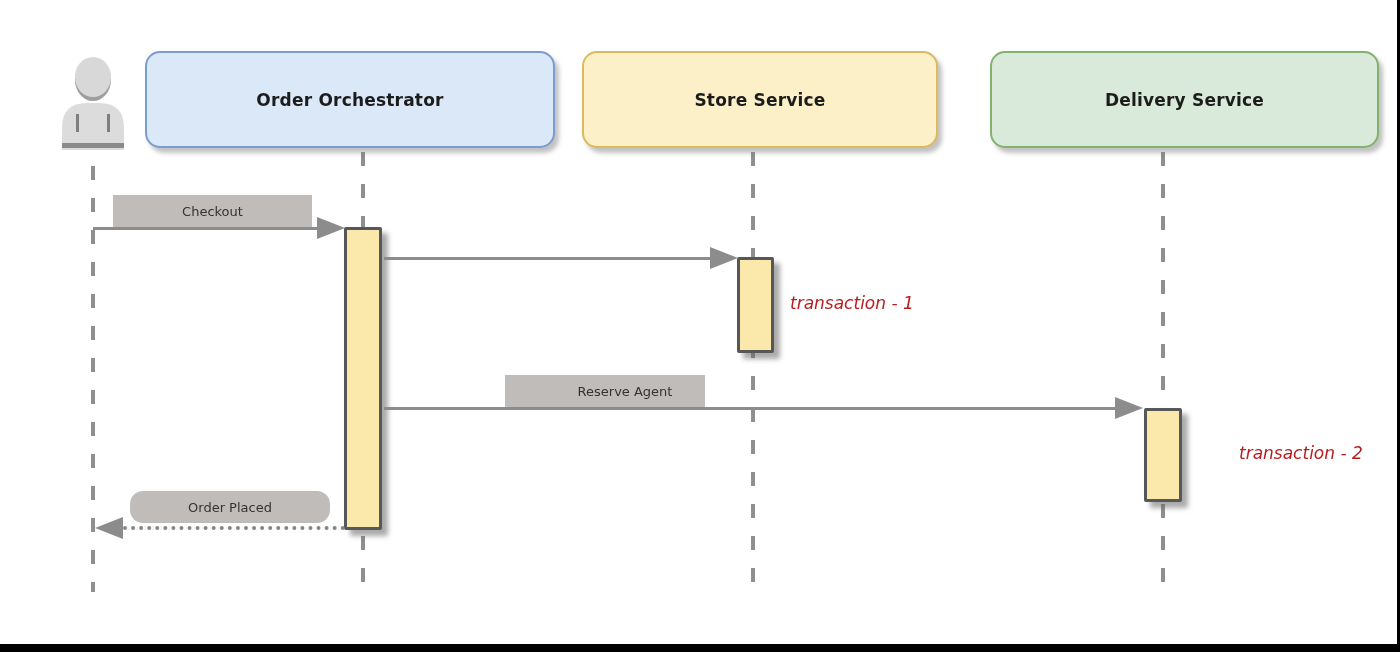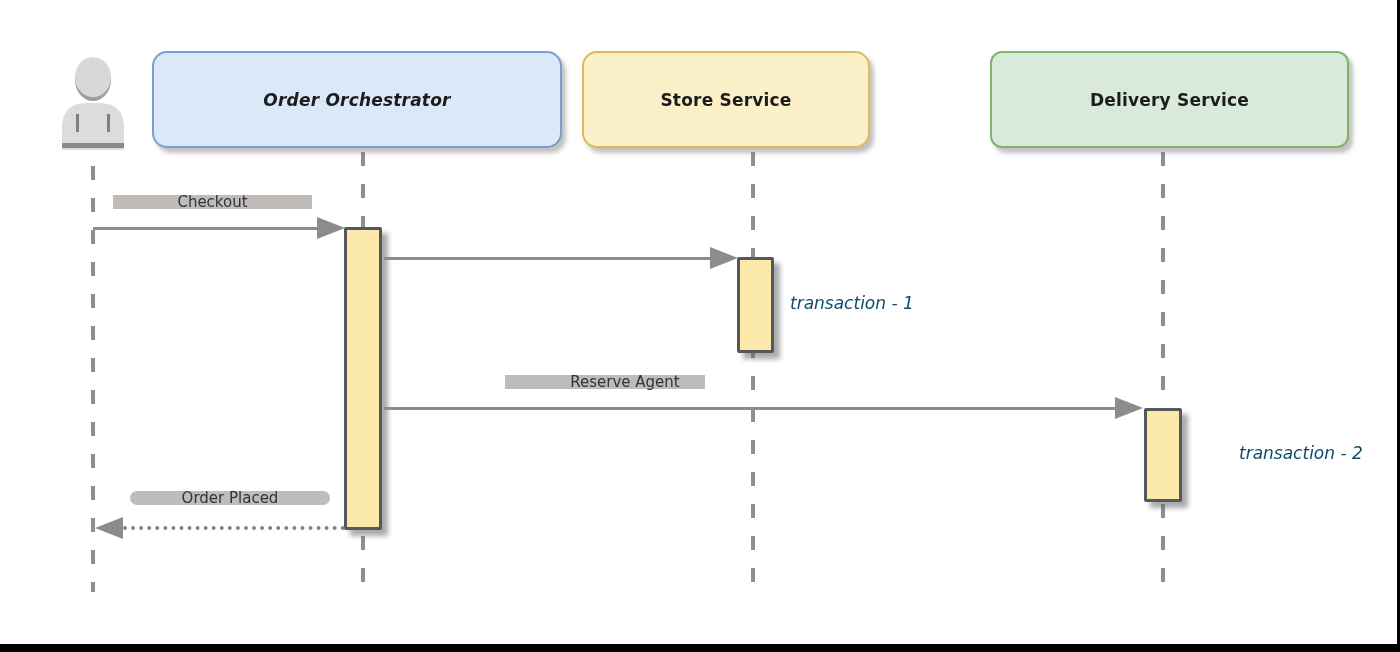--- a/index.html
+++ b/index.html
@@ -21,41 +21,41 @@
     background:repeating-linear-gradient(180deg,#8f8f8f 0 14px,transparent 14px 32px);
   }
   
   .activation {
     position:absolute; box-sizing:border-box;
     border:3px solid #575757; border-radius:2px;
     box-shadow:6px 6px 5px rgba(100,100,100,0.55);
   }
   
   .msg-label {
-    position:absolute; height:14px; box-sizing:border-box;
+    position:absolute; height:32px; box-sizing:border-box;
     display:flex; align-items:center; justify-content:center;
-    font-size:15px; color:#333333;
+    font-size:13px; color:#333333;
   }
   
   .msg-line { position:absolute; height:3px; background:#8c8c8c; }
   .msg-line.dotted { height:0; background:none; border-top:4px dotted #858585; }
   
   .arrow-right {
     position:absolute; width:0; height:0;
     border-top:11px solid transparent; border-bottom:11px solid transparent;
     border-left:28px solid #8c8c8c;
   }
   .arrow-left {
     position:absolute; width:0; height:0;
     border-top:11px solid transparent; border-bottom:11px solid transparent;
     border-right:28px solid #8c8c8c;
   }
   
   .annotation {
-    position:absolute; font-style:italic; font-size:17px; color:#0c4a6e;
+    position:absolute; font-style:italic; font-size:17px; color:#b91c1c;
     white-space:nowrap;
   }
   
   .frame-right  { position:absolute; top:0; left:1397px; width:3px; height:652px; background:#000; }
   .frame-bottom { position:absolute; top:644px; left:0; width:1400px; height:8px; background:#000; }
   .actor-svg { position:absolute; left:56px; top:56px; }
 </style>
 </head>
 <body>
 
@@ -68,27 +68,27 @@
     <rect x="6" y="87" width="62" height="5" fill="#8a8a8a"></rect>
     <rect x="20" y="58" width="3" height="18" fill="#7f7f7f"></rect>
     <rect x="51" y="58" width="3" height="18" fill="#7f7f7f"></rect>
   </svg>
 
   <div class="lifeline" style="left:91px;  top:166px; height:426px;"></div>
   <div class="lifeline" style="left:361px; top:152px; height:440px;"></div>
   <div class="lifeline" style="left:751px; top:152px; height:440px;"></div>
   <div class="lifeline" style="left:1161px;top:152px; height:440px;"></div>
 
-  <div class="participant" style="left: 152px; width: 410px; background-color: rgb(219, 232, 248); border-color: rgb(123, 156, 207); font-style: italic;">
+  <div class="participant" style="left: 145px; width: 410px; background-color: rgb(219, 232, 248); border-color: rgb(123, 156, 207);">
     <span>Order Orchestrator</span>
   </div>
-  <div class="participant" style="left: 582px; width: 288px; background-color: rgb(252, 240, 200); border-color: rgb(221, 185, 94);">
+  <div class="participant" style="left: 582px; width: 356px; background-color: rgb(252, 240, 200); border-color: rgb(221, 185, 94);">
     <span>Store Service</span>
   </div>
-  <div class="participant" style="left: 990px; width: 359px; background-color: rgb(218, 234, 218); border-color: rgb(131, 177, 110); border-radius: 12px;">
+  <div class="participant" style="left: 990px; width: 389px; background-color: rgb(218, 234, 218); border-color: rgb(131, 177, 110);">
     <span>Delivery Service</span>
   </div>
 
   <div class="msg-label" style="left: 113px; top: 195px; width: 199px; background-color: rgb(192, 188, 185);">
     <span>Checkout</span>
   </div>
   <div class="msg-line" style="left:93px; top:227px; width:224px;"></div>
   <div class="arrow-right" style="left:317px; top:217px;"></div>
 
   <div class="activation" style="left: 344px; top: 227px; width: 38px; height: 303px; background-color: rgb(251, 233, 171);"></div>

